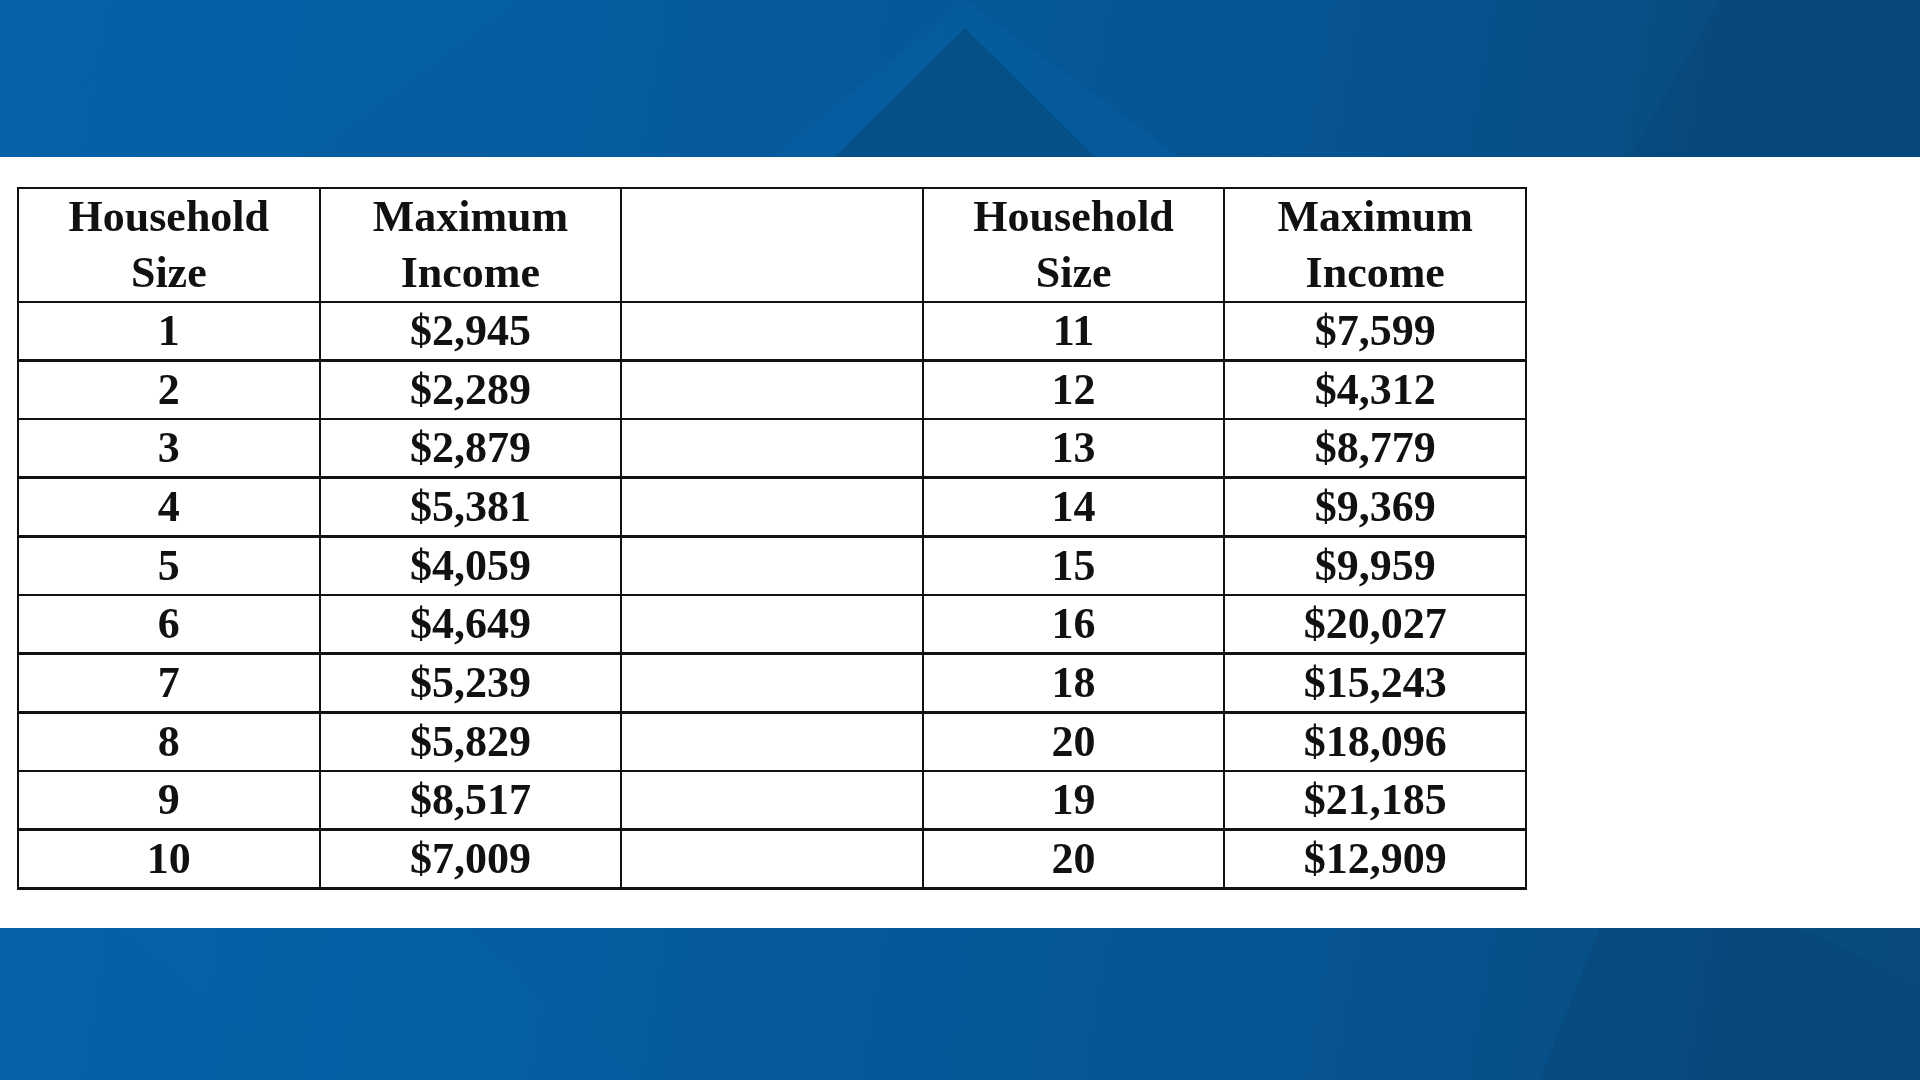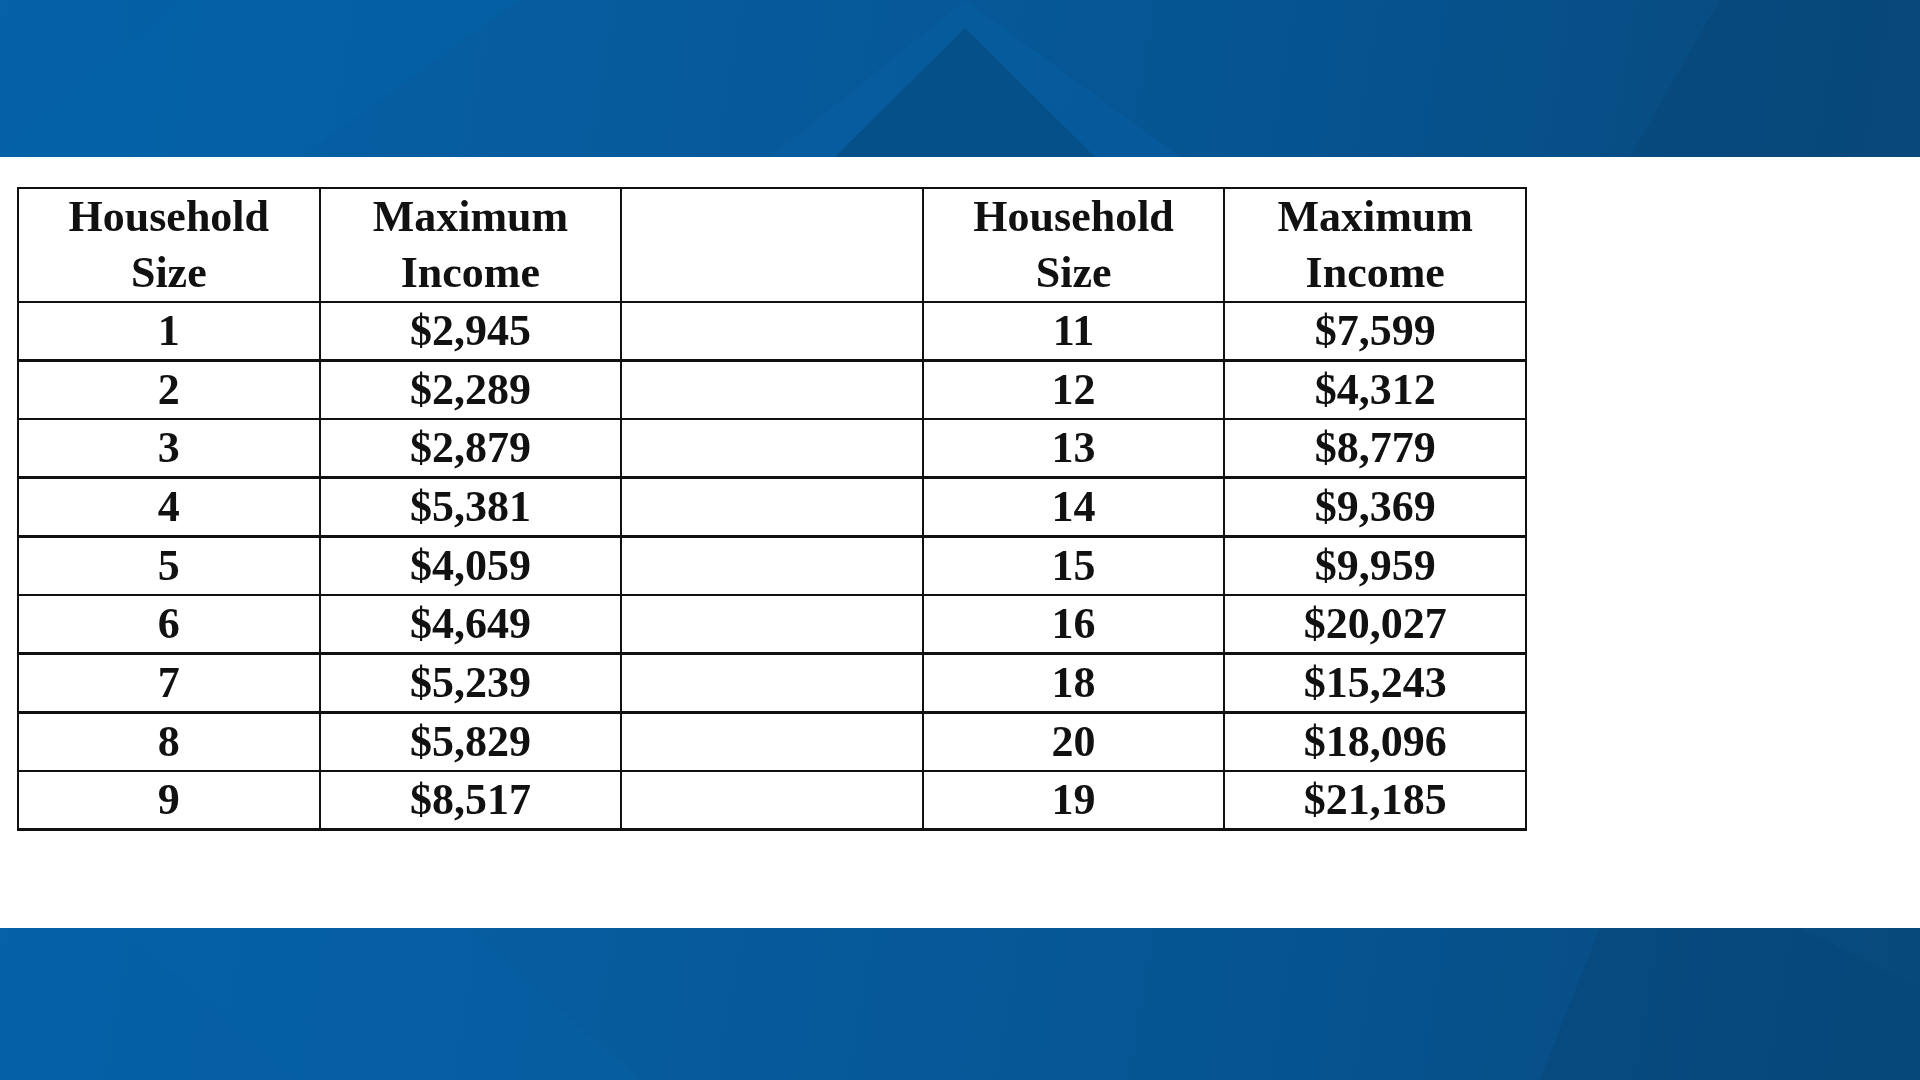--- a/index.html
+++ b/index.html
@@ -131,20 +131,27 @@
       <td>20</td>
       <td>$18,096</td>
     </tr>
     <tr class="thick">
       <td>9</td>
       <td>$8,517</td>
       <td></td>
       <td>19</td>
       <td>$21,185</td>
     </tr>
+    <tr class="thick">
+      <td>10</td>
+      <td>$7,009</td>
+      <td></td>
+      <td>20</td>
+      <td>$12,909</td>
+    </tr>
   </tbody>
 </table>
 
 <div class="band bottom">
   <svg class="shape" width="1920" height="152" style="left:0;top:0">
     <polygon points="120,0 470,0 640,152 300,152" fill="#0662a8" opacity="0.3"></polygon>
     <polygon points="1600,0 1800,0 1920,60 1920,152 1540,152" fill="#08477a" opacity="0.55"></polygon>
   </svg>
 </div>
 

